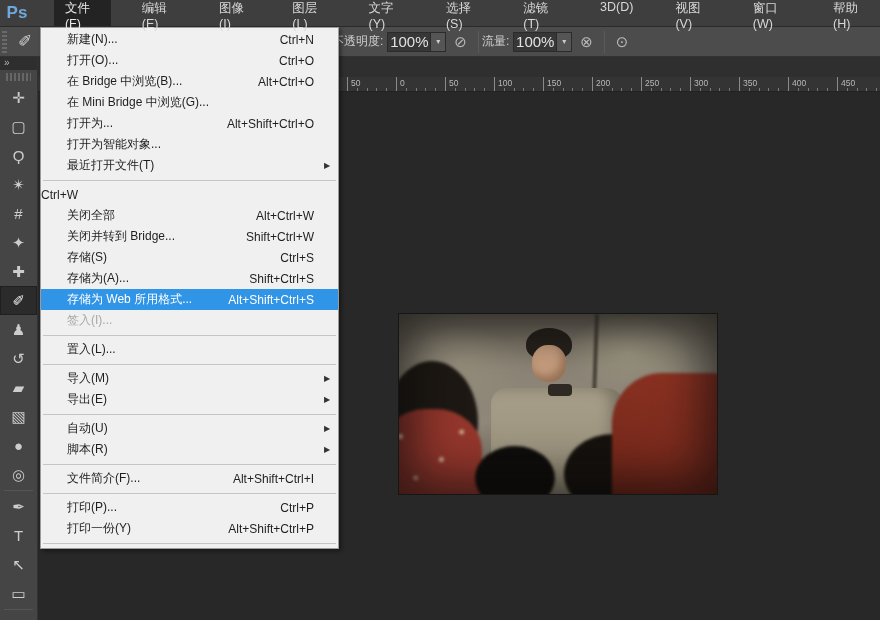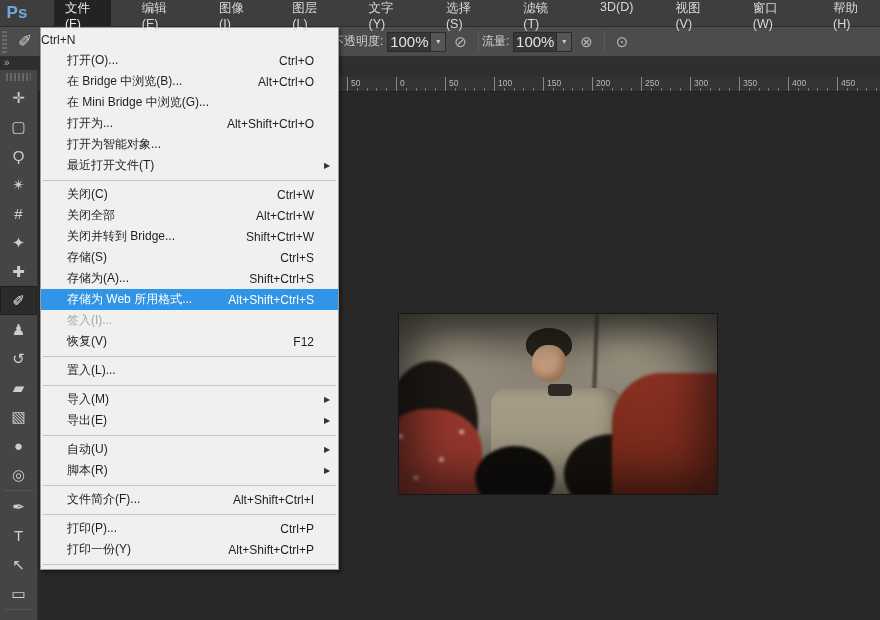--- a/index.html
+++ b/index.html
@@ -330,20 +330,21 @@
       <div class="fg-right-hair"></div>
       <div class="fg-right-red"></div>
     </div>
     <div class="vignette"></div>
   </div>
 </div>
 
 <div id="filemenu">
 
     <div class="mi">
+      <span class="label">新建(N)...</span>
       <span class="short">Ctrl+N</span>
       <span class="arrow"></span>
     </div>
 
     <div class="mi">
       <span class="label">打开(O)...</span>
       <span class="short">Ctrl+O</span>
       <span class="arrow"></span>
     </div>
 
@@ -377,21 +378,20 @@
       <span class="arrow">▶</span>
     </div>
 
     <div class="mi separator">
       
       
       
     </div>
 
     <div class="mi">
-      <span class="label">关闭(C)</span>
       <span class="short">Ctrl+W</span>
       <span class="arrow"></span>
     </div>
 
     <div class="mi">
       <span class="label">关闭全部</span>
       <span class="short">Alt+Ctrl+W</span>
       <span class="arrow"></span>
     </div>
 
@@ -418,25 +418,20 @@
       <span class="short">Alt+Shift+Ctrl+S</span>
       <span class="arrow"></span>
     </div>
 
     <div class="mi disabled">
       <span class="label">签入(I)...</span>
       <span class="short"></span>
       <span class="arrow"></span>
     </div>
 
-    <div class="mi">
-      <span class="label">恢复(V)</span>
-      <span class="short">F12</span>
-      <span class="arrow"></span>
-    </div>
 
     <div class="mi separator">
       
       
       
     </div>
 
     <div class="mi">
       <span class="label">置入(L)...</span>
       <span class="short"></span>

